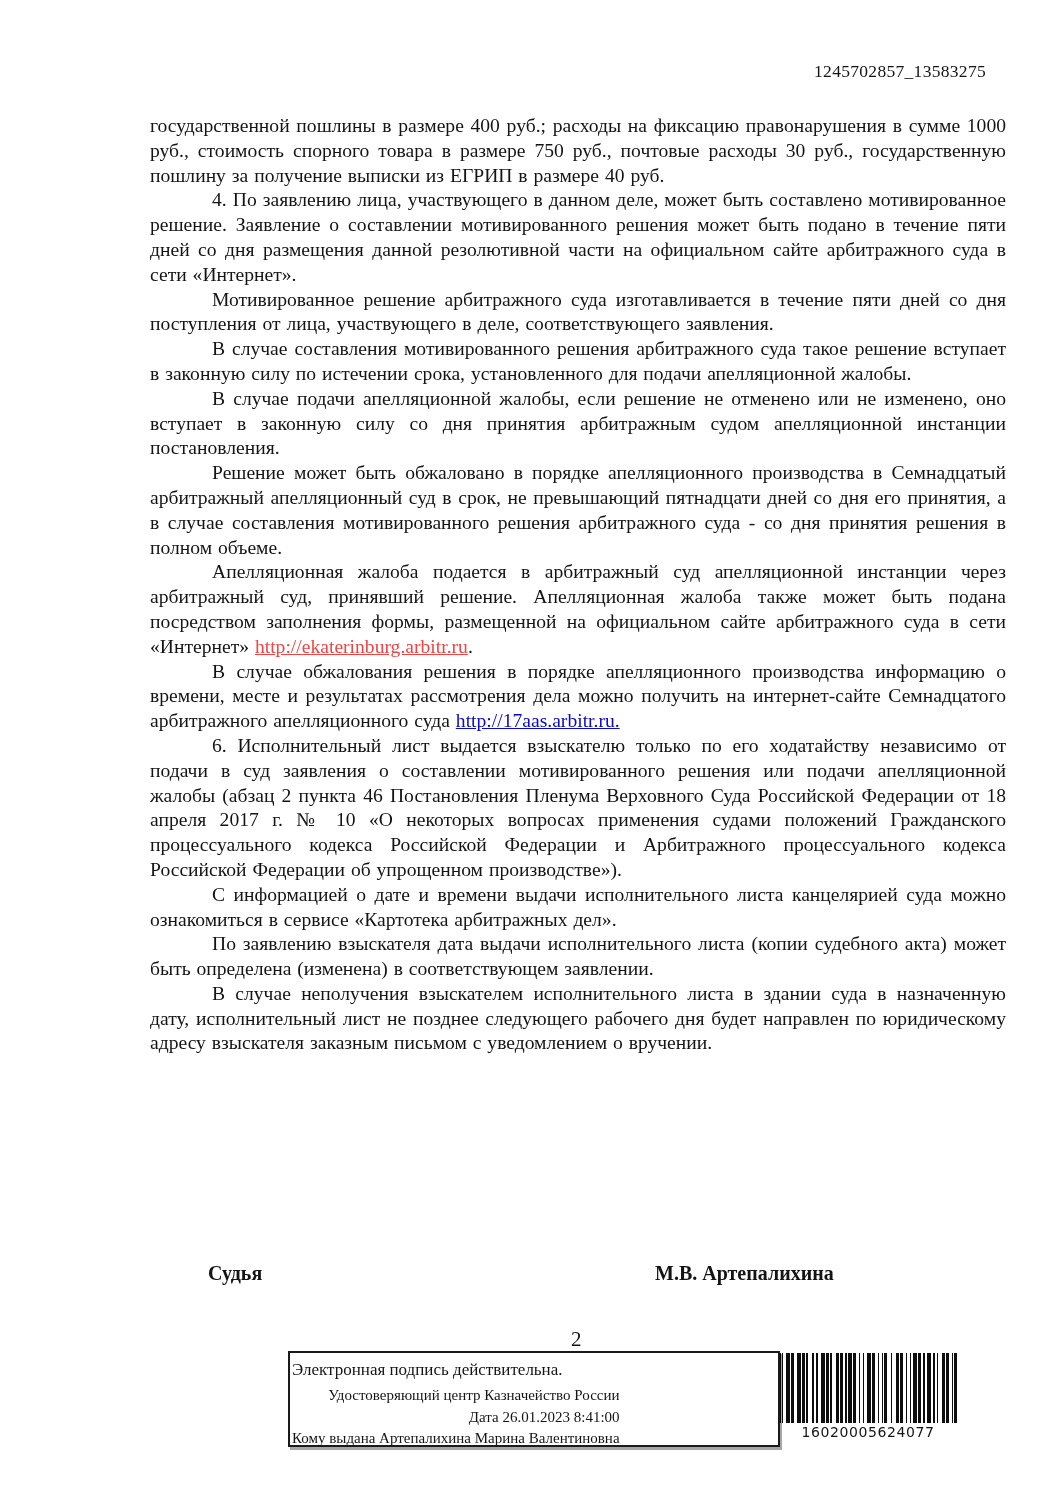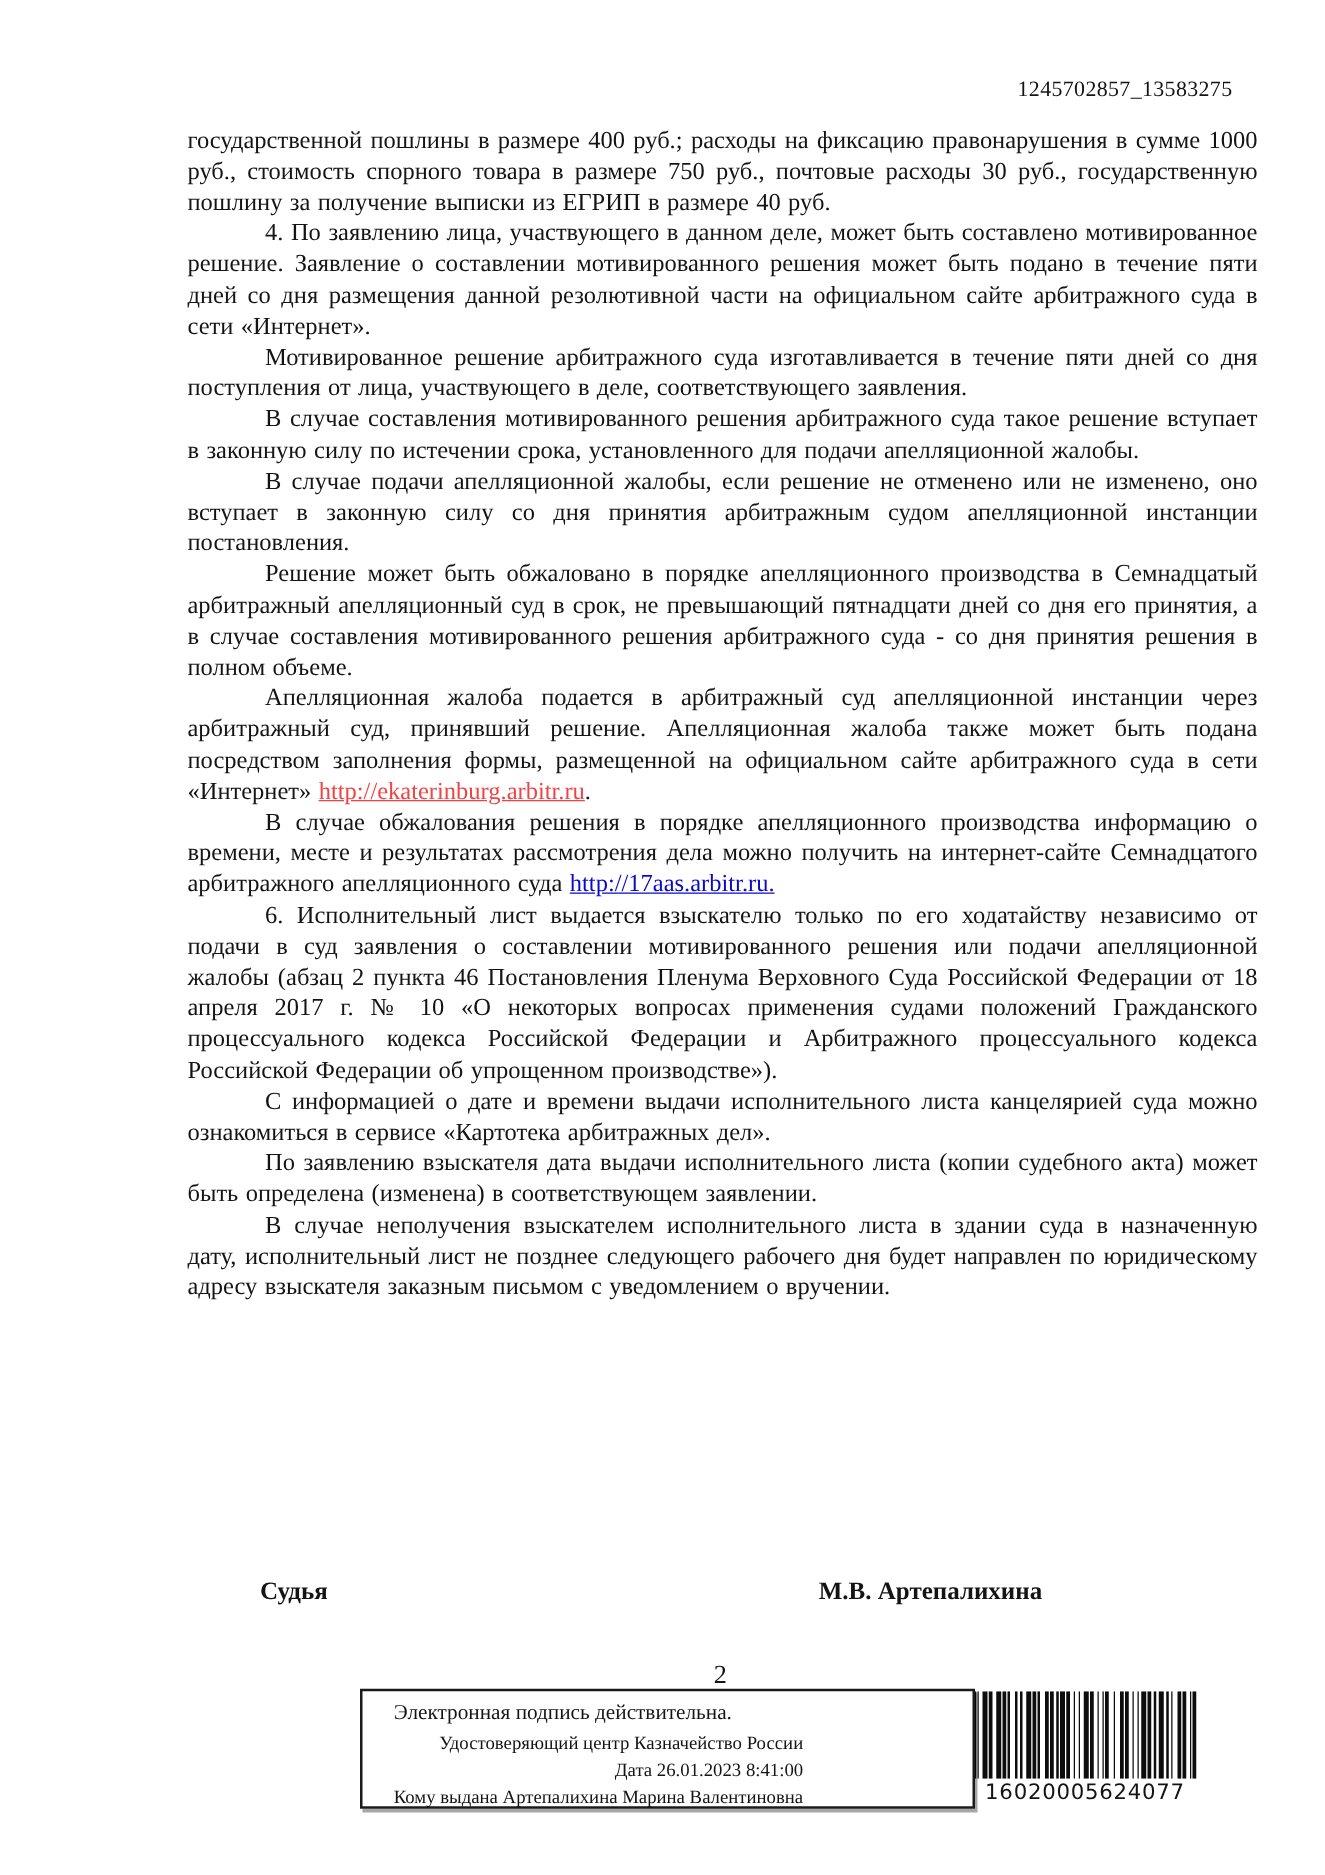--- a/index.html
+++ b/index.html
@@ -27,21 +27,21 @@
     width: 856px;
   }
   .para {
     margin: 0;
     font-size: 19.6px;
     line-height: 24.8px;
     text-align: justify;
     text-indent: 62px;
     word-spacing: 1px;
   }
-  .para.noindent { text-indent: 0; }
+  .para.noindent { text-indent: 0; margin-top: 13px; }
 
   .link { text-decoration: underline; cursor: pointer; }
   .link.black { color: #ef4444; }
   .link.blue  { color: #0a0ac8; }
 
   .signature {
     position: absolute;
     left: 150px; top: 1214px;
     width: 856px; height: 32px;
     font-weight: bold;
@@ -59,21 +59,21 @@
   }
 
   .stamp {
     position: absolute;
     left: 288px; top: 1351px;
     width: 492px; height: 96px;
     box-sizing: border-box;
     border: 2px solid #1a1a1a;
     background: #ffffff;
     box-shadow: 2px 3px 0 rgba(0,0,0,0.35);
-    padding: 7px 10px 6px 25px;
+    padding: 7px 10px 6px 2px;
     z-index: 2;
   }
   .stamp-line1 { font-size: 17px; white-space: nowrap; }
   .stamp-row { display: flex; margin-top: 5px; }
   .stamp-label { font-size: 17px; width: 101px; flex: 0 0 auto; white-space: nowrap; }
   .stamp-details { font-size: 15px; line-height: 21.5px; white-space: nowrap; text-align: right; }
 
   .barcode-wrap {
     position: absolute;
     left: 778px; top: 1353px;
@@ -84,21 +84,21 @@
     display: flex;
     overflow: hidden;
   }
   .barcode-bars i { flex: 0 0 auto; height: 100%; }
   .barcode-bars i.b { background: #0d0d0d; }
   .barcode-bars i.s { background: transparent; }
   .barcode-number {
     margin-top: 1px;
     text-align: center;
     font-family: "DejaVu Sans", sans-serif;
-    font-size: 17px;
+    font-size: 14px;
     letter-spacing: 0.6px;
   }
 </style>
 </head>
 <body>
 
 <div class="page">
 
   <div class="doc-id">1245702857_13583275</div>
 

